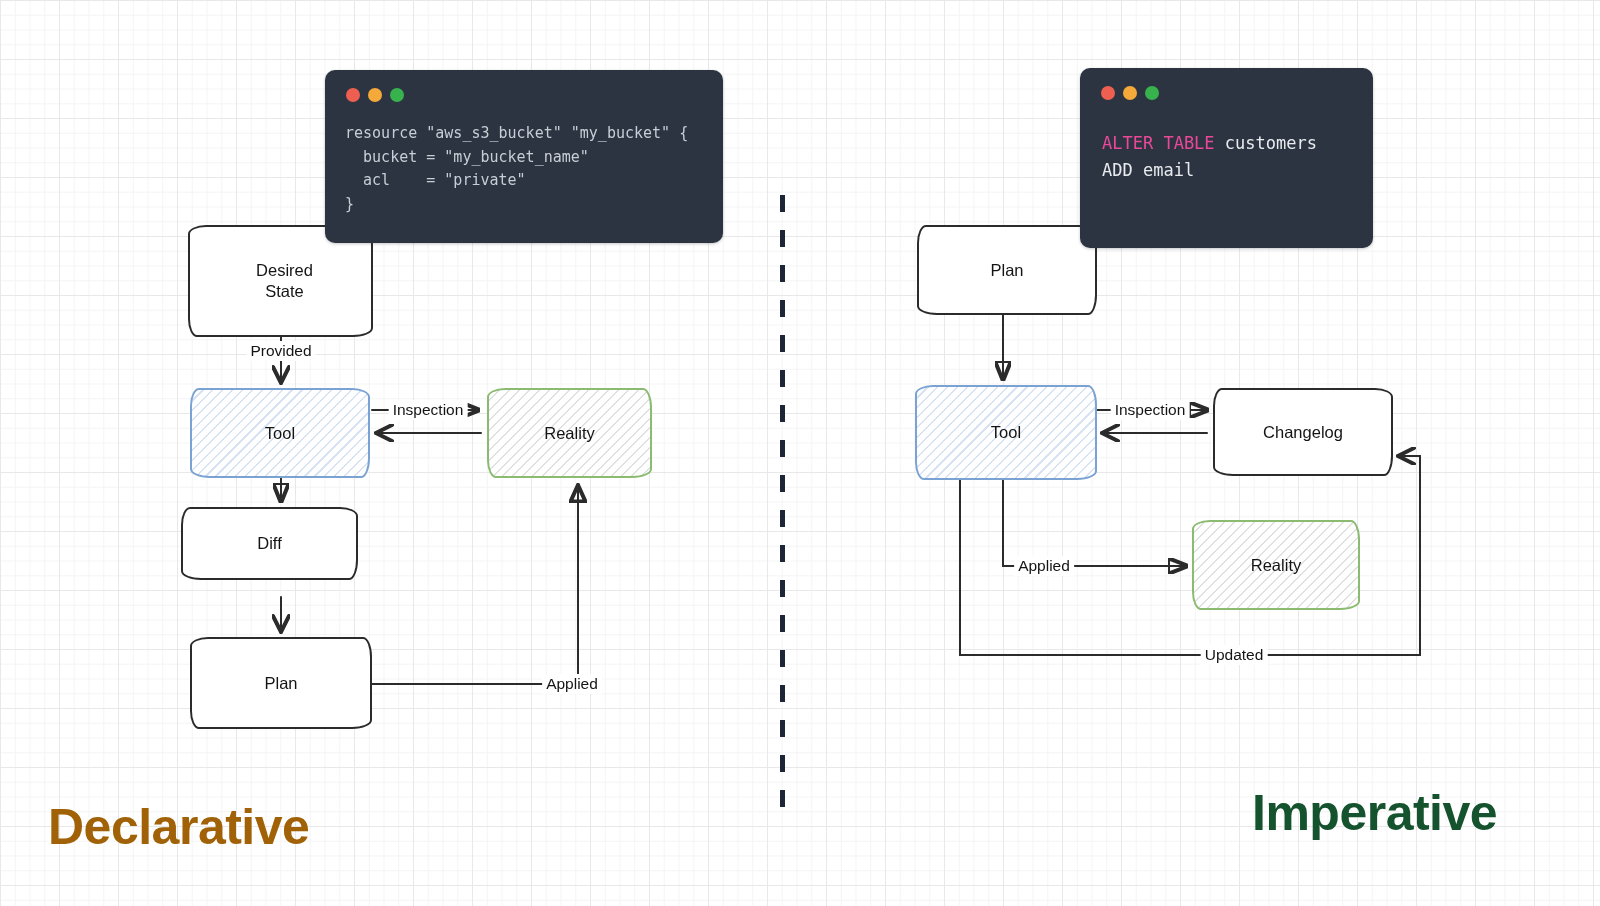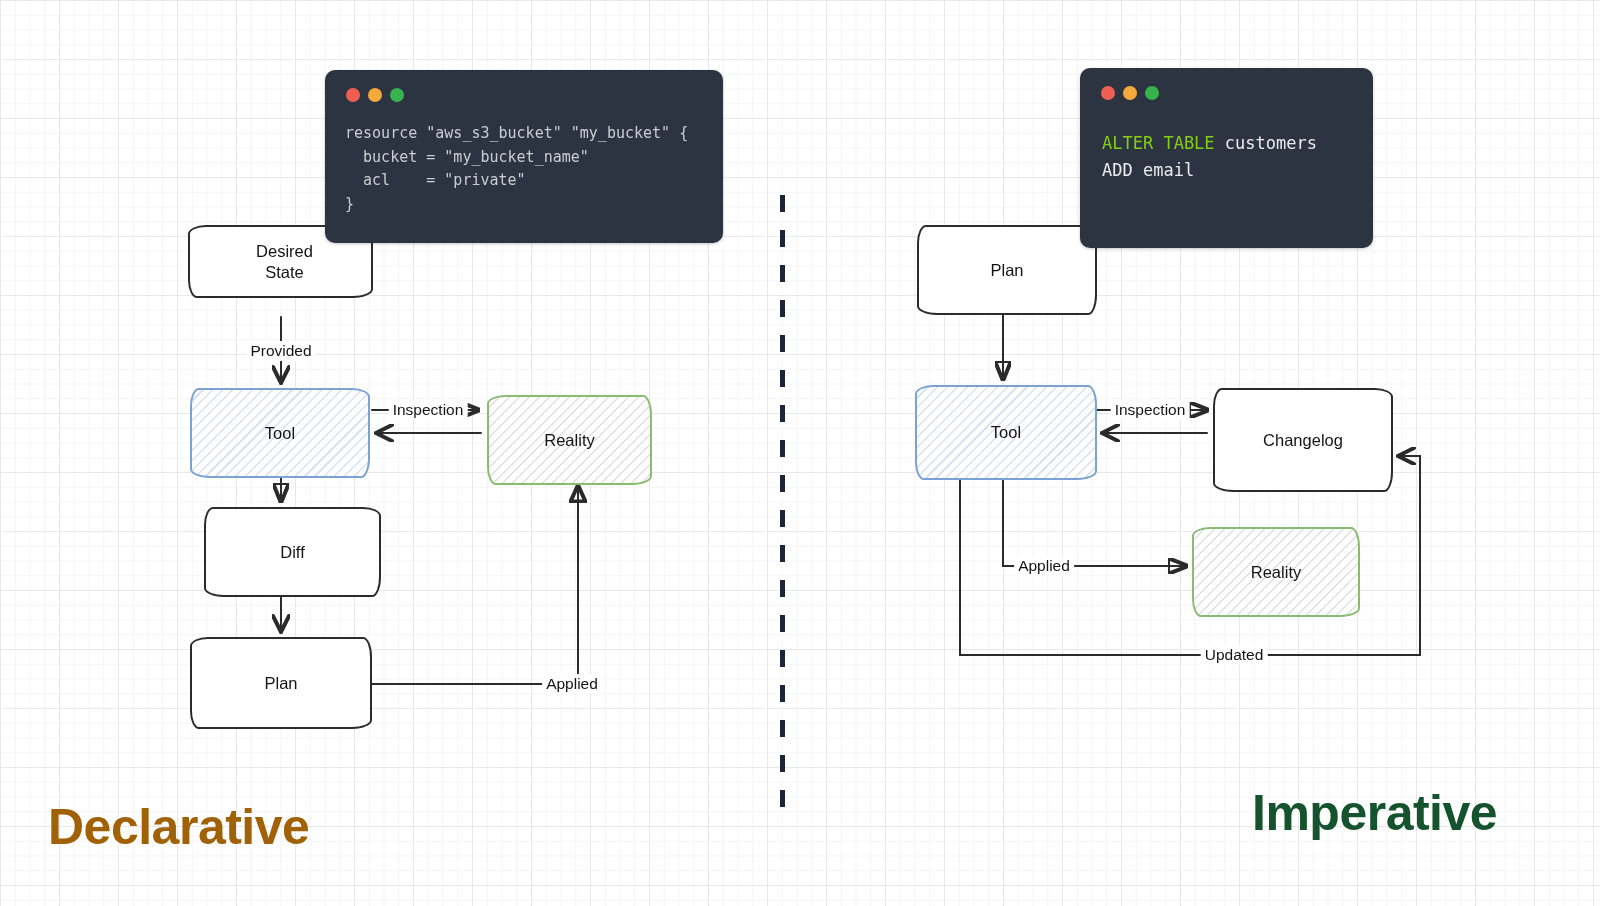--- a/index.html
+++ b/index.html
@@ -25,31 +25,30 @@
   .r2{border-radius:9px 18px 9px 20px / 18px 9px 20px 9px;}
   .box.blue{
     border-color:#7aa2d2;
     background-color:#fff;
     background-image:repeating-linear-gradient(135deg, rgba(124,162,214,0.30) 0px, rgba(124,162,214,0.30) 1.5px, transparent 1.5px, transparent 7px);
   }
   .box.green{
     border-color:#8abb70;
     background-color:#fff;
     background-image:repeating-linear-gradient(135deg, rgba(145,145,145,0.28) 0px, rgba(145,145,145,0.28) 1.4px, transparent 1.4px, transparent 7px);
-    margin-top:7px;
   }
-  #box-desired{left:188px;top:225px;width:185px;height:73px;padding-left:8px;}
+  #box-desired{left:188px;top:225px;width:185px;height:112px;padding-left:8px;}
   #box-desired .box-label{max-width:80px;}
   #box-tool-l{left:190px;top:388px;width:180px;height:90px;}
   #box-reality-l{left:487px;top:388px;width:165px;height:90px;}
-  #box-diff{left:204px;top:507px;width:177px;height:90px;}
+  #box-diff{left:181px;top:507px;width:177px;height:73px;}
   #box-plan-l{left:190px;top:637px;width:182px;height:92px;}
   #box-plan-r{left:917px;top:225px;width:180px;height:90px;}
   #box-tool-r{left:915px;top:385px;width:182px;height:95px;}
-  #box-changelog{left:1213px;top:388px;width:180px;height:104px;}
+  #box-changelog{left:1213px;top:388px;width:180px;height:88px;}
   #box-reality-r{left:1192px;top:520px;width:168px;height:90px;}
   
   #edges{position:absolute;left:0;top:0;z-index:1;}
   #edges path{stroke:#2b2b2b;stroke-width:2;fill:none;stroke-linecap:round;}
   
   .edge-label{
     position:absolute;transform:translate(-50%,-50%);
     background:#fff;padding:1px 4px;font-size:15.5px;color:#141414;
     z-index:3;white-space:nowrap;
   }
@@ -68,21 +67,21 @@
   #win-sql{left:1080px;top:68px;width:293px;height:180px;}
   .dots{display:flex;gap:8px;padding:18px 0 0 21px;}
   .dot{width:14px;height:14px;border-radius:50%;}
   .dot.red{background:#ee5f52;}
   .dot.yellow{background:#f5a93b;}
   .dot.green{background:#37b24d;}
   .code{font-family:"DejaVu Sans Mono", monospace;white-space:pre;}
   #win-terraform .code{padding:20px 0 0 20px;font-size:15px;line-height:23.5px;}
   #win-sql .code{padding:30px 0 0 22px;font-size:17px;line-height:27px;}
   .tok-plain{color:#c7ced6;}
-  .tok-kw{color:#84cc16;}
+  .tok-kw{color:#ec4899;}
   .tok-bright{color:#e9ebee;}
   .tok-num{color:#8a939e;}
   
   #divider{
     position:absolute;left:780px;top:195px;width:5px;height:622px;z-index:2;
     background:repeating-linear-gradient(180deg,#1c2637 0px,#1c2637 17px,transparent 17px,transparent 35px);
   }
   
   .heading{position:absolute;font-weight:800;font-size:50px;letter-spacing:-0.5px;z-index:4;}
   #heading-declarative{left:48px;top:798px;color:#a16207;}

